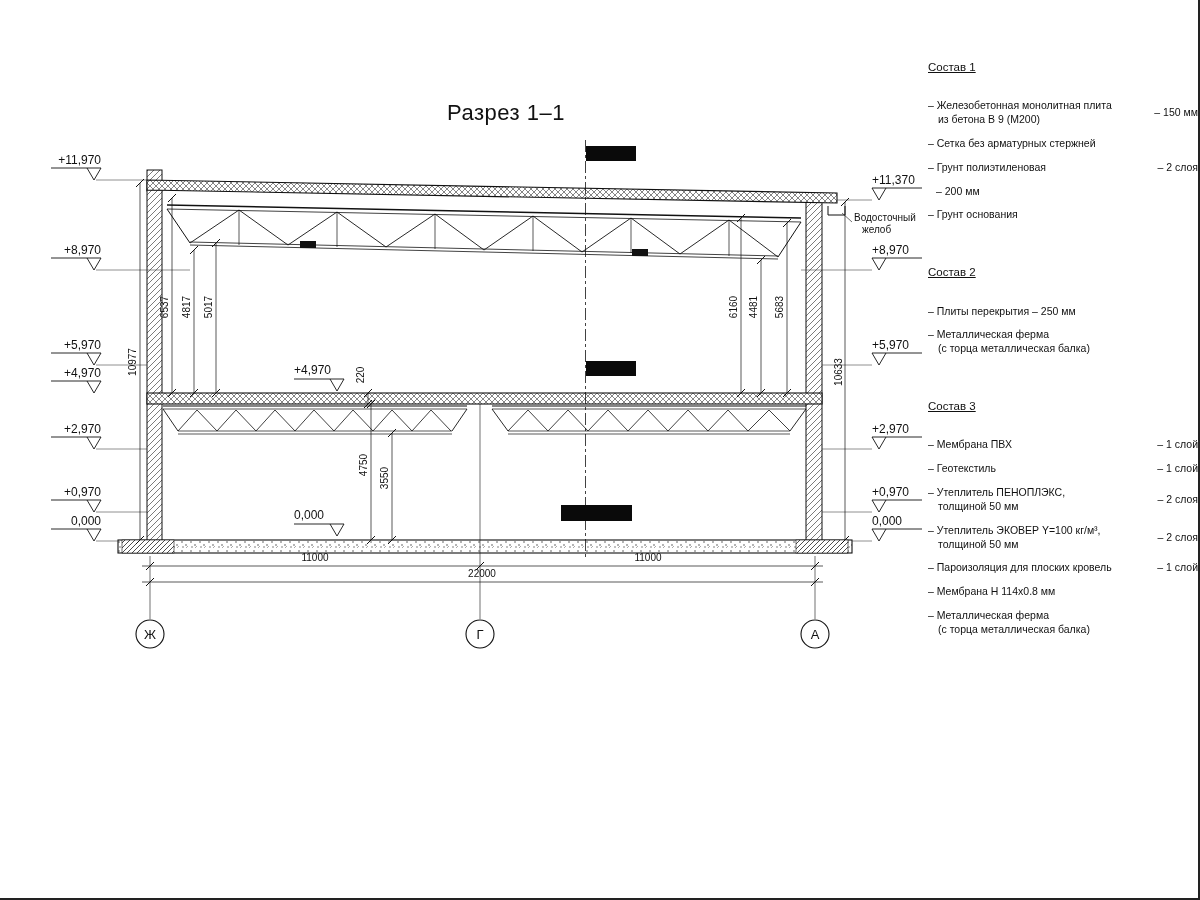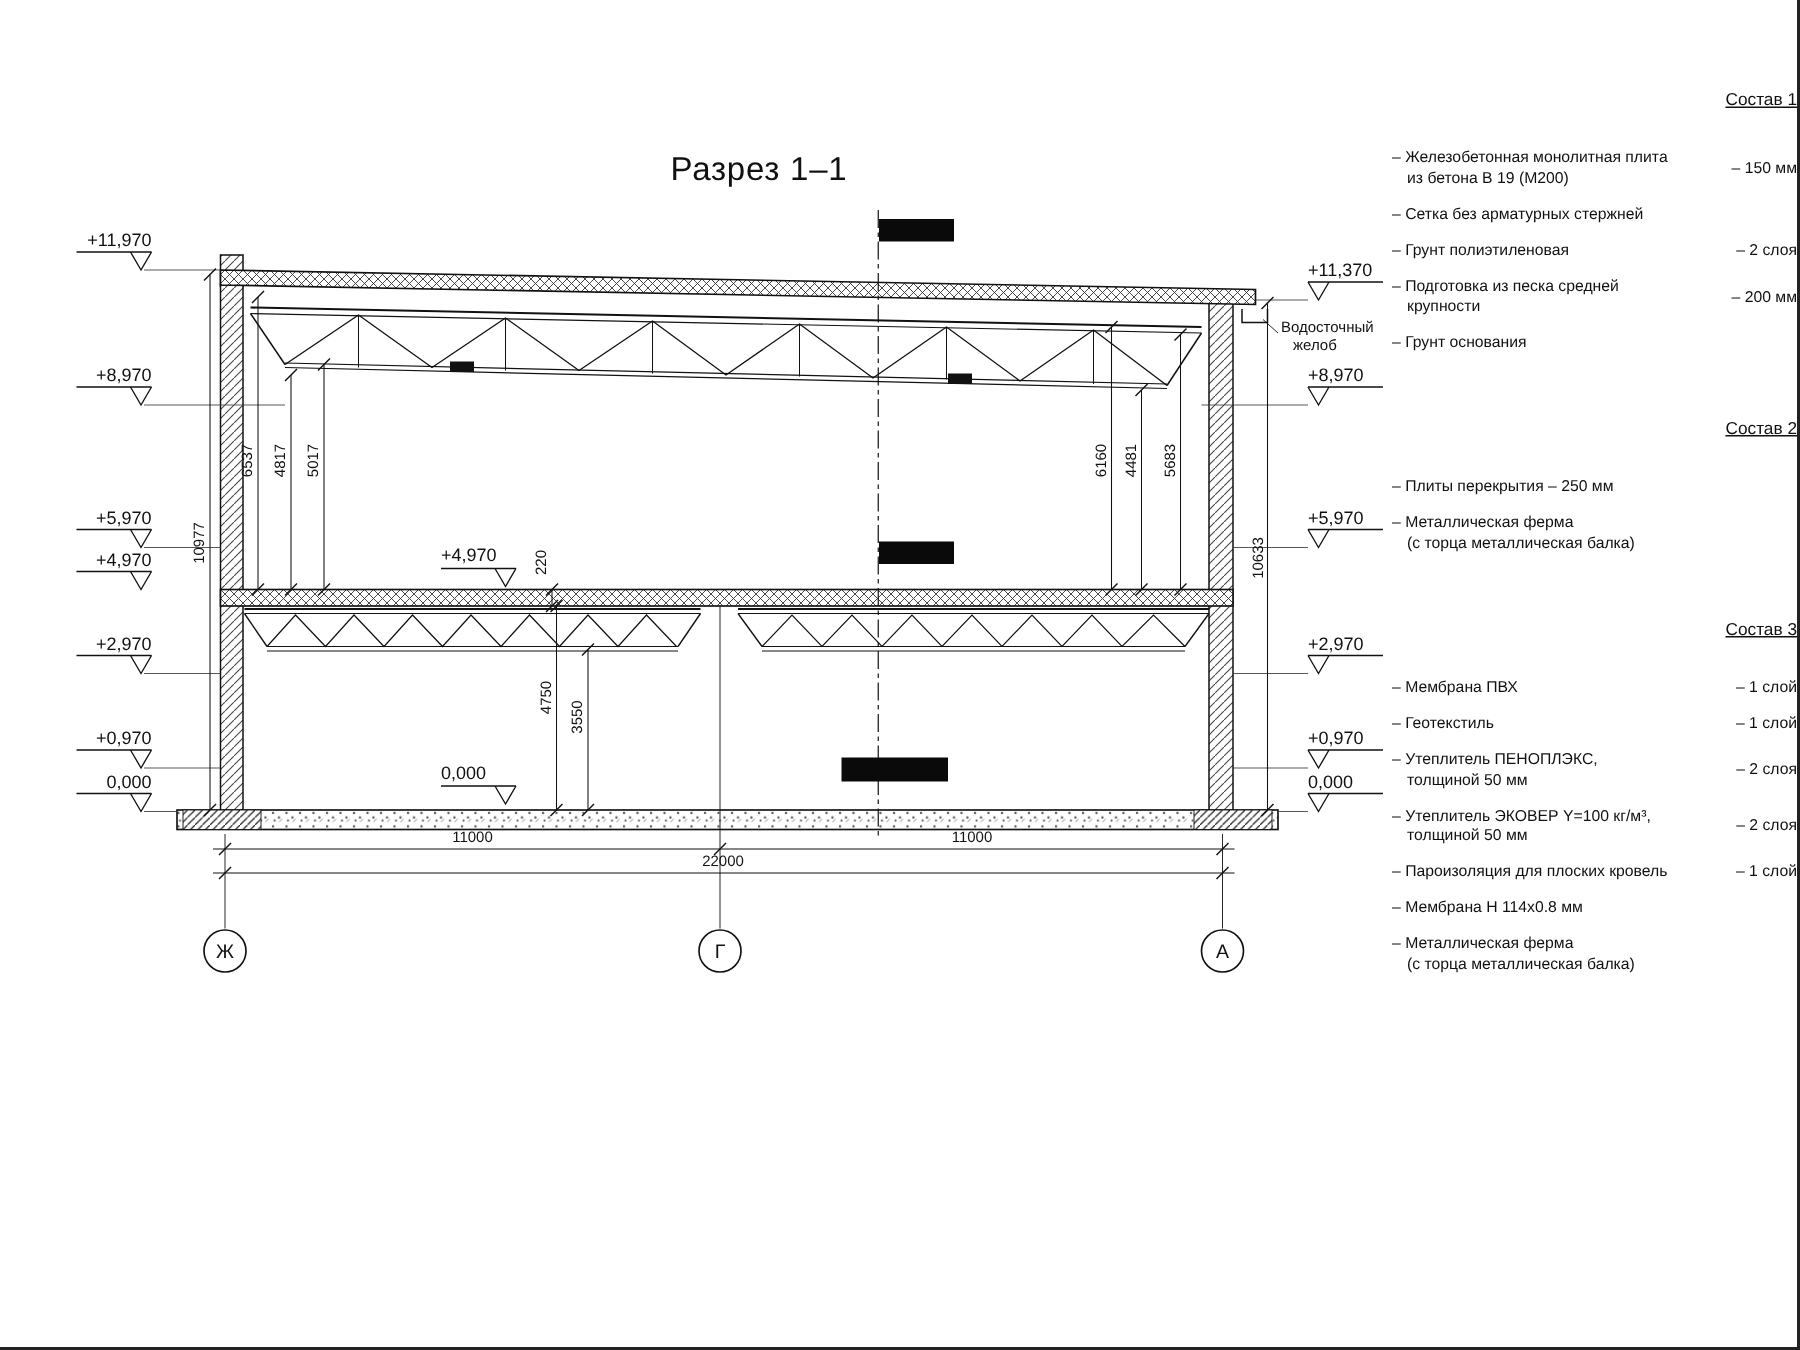--- a/index.html
+++ b/index.html
@@ -8,21 +8,21 @@
   .page-edge-bottom{position:absolute;left:0;right:0;bottom:0;height:0;border-bottom:2px solid #222;}
   .page-edge-right{position:absolute;top:0;bottom:0;right:0;width:0;border-right:2px solid #222;}
   .title{position:absolute;left:447px;top:100px;font-size:22px;letter-spacing:.5px;}
   svg{position:absolute;left:0;top:0;}
   svg text{font-family:"Liberation Sans",sans-serif;fill:#111;}
   .elev{font-size:12px;}
   .dim{font-size:10px;}
   .axis{font-size:13px;}
   .note{font-size:10px;}
   .legend{position:absolute;left:928px;top:60px;width:270px;font-size:10.5px;line-height:1.32;}
-  .legend-heading{text-align:right;font-size:11.5px;text-decoration:underline;margin-bottom:24px;}
+  .legend-heading{text-align:left;font-size:11.5px;text-decoration:underline;margin-bottom:24px;}
   .legend-section + .legend-section{margin-top:43px;}
   .legend-item{display:flex;align-items:center;margin-bottom:10px;}
   .li-text{flex:1;white-space:pre-line;padding-left:10px;text-indent:-10px;}
   .li-val{white-space:nowrap;margin-left:8px;}
 </style>
 </head>
 <body>
 
 <div class="page">
 
@@ -307,34 +307,32 @@
       <text class="axis" x="815" y="638.5" text-anchor="middle">А</text>
     </g>
   </svg>
 
   <div class="legend">
 
     <div class="legend-section">
       <div class="legend-heading">Состав 1</div>
       <div class="legend-item">
         <div class="li-text">– Железобетонная монолитная плита
-из бетона В 19 (М200)</div>
+из бетона В 9 (М200)</div>
         <div class="li-val">– 150 мм</div>
       </div>
       <div class="legend-item">
         <div class="li-text">– Сетка без арматурных стержней</div>
         <div class="li-val"></div>
       </div>
       <div class="legend-item">
         <div class="li-text">– Грунт полиэтиленовая</div>
         <div class="li-val">– 2 слоя</div>
       </div>
       <div class="legend-item">
-        <div class="li-text">– Подготовка из песка средней
-крупности</div>
         <div class="li-val">– 200 мм</div>
       </div>
       <div class="legend-item">
         <div class="li-text">– Грунт основания</div>
         <div class="li-val"></div>
       </div>
     </div>
 
     <div class="legend-section">
       <div class="legend-heading">Состав 2</div>

